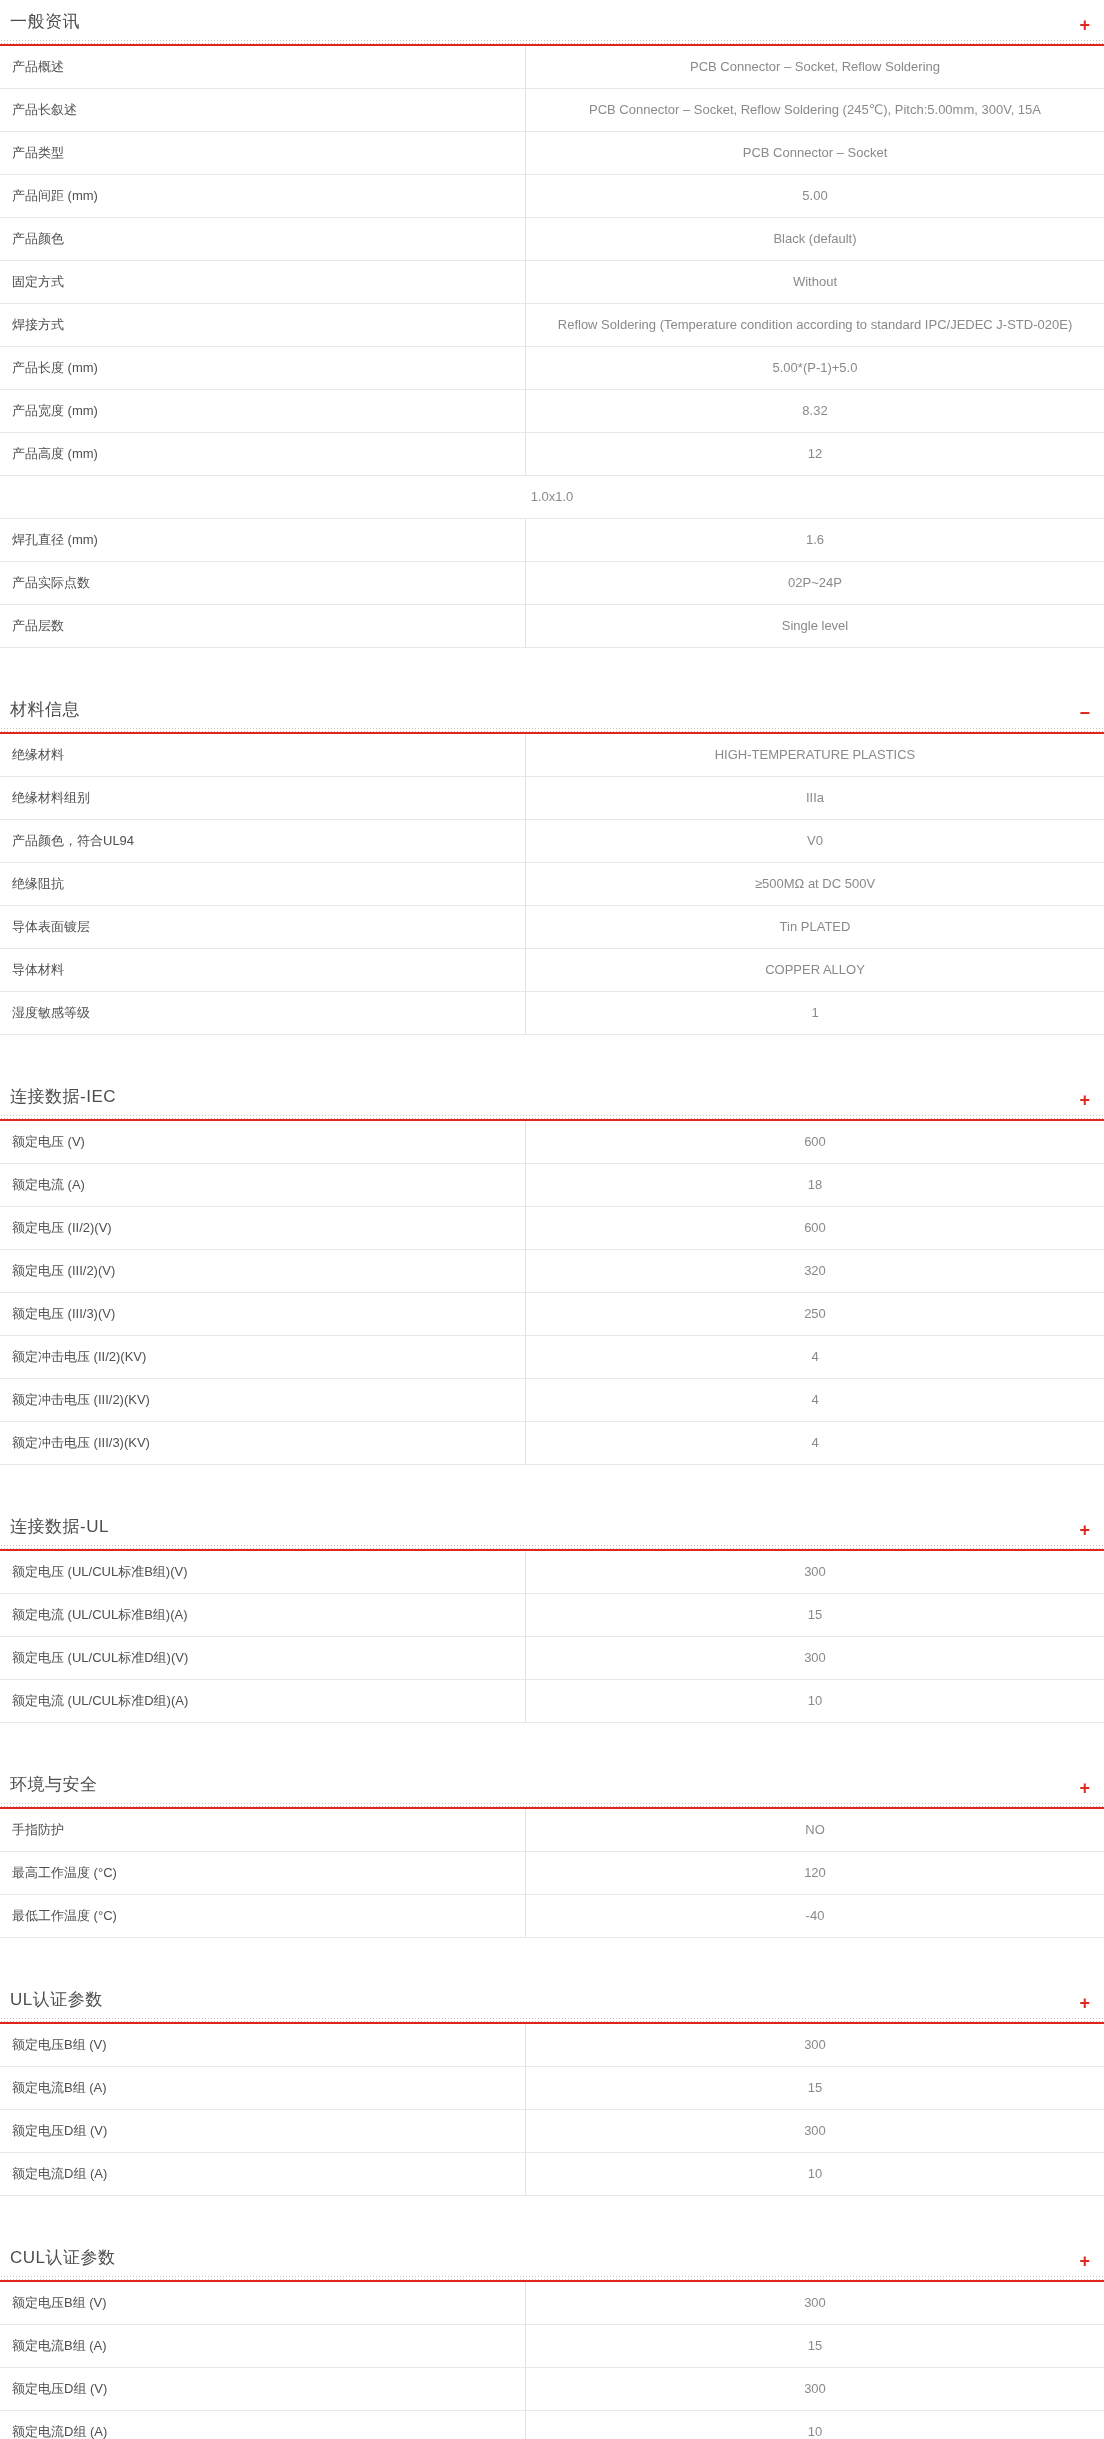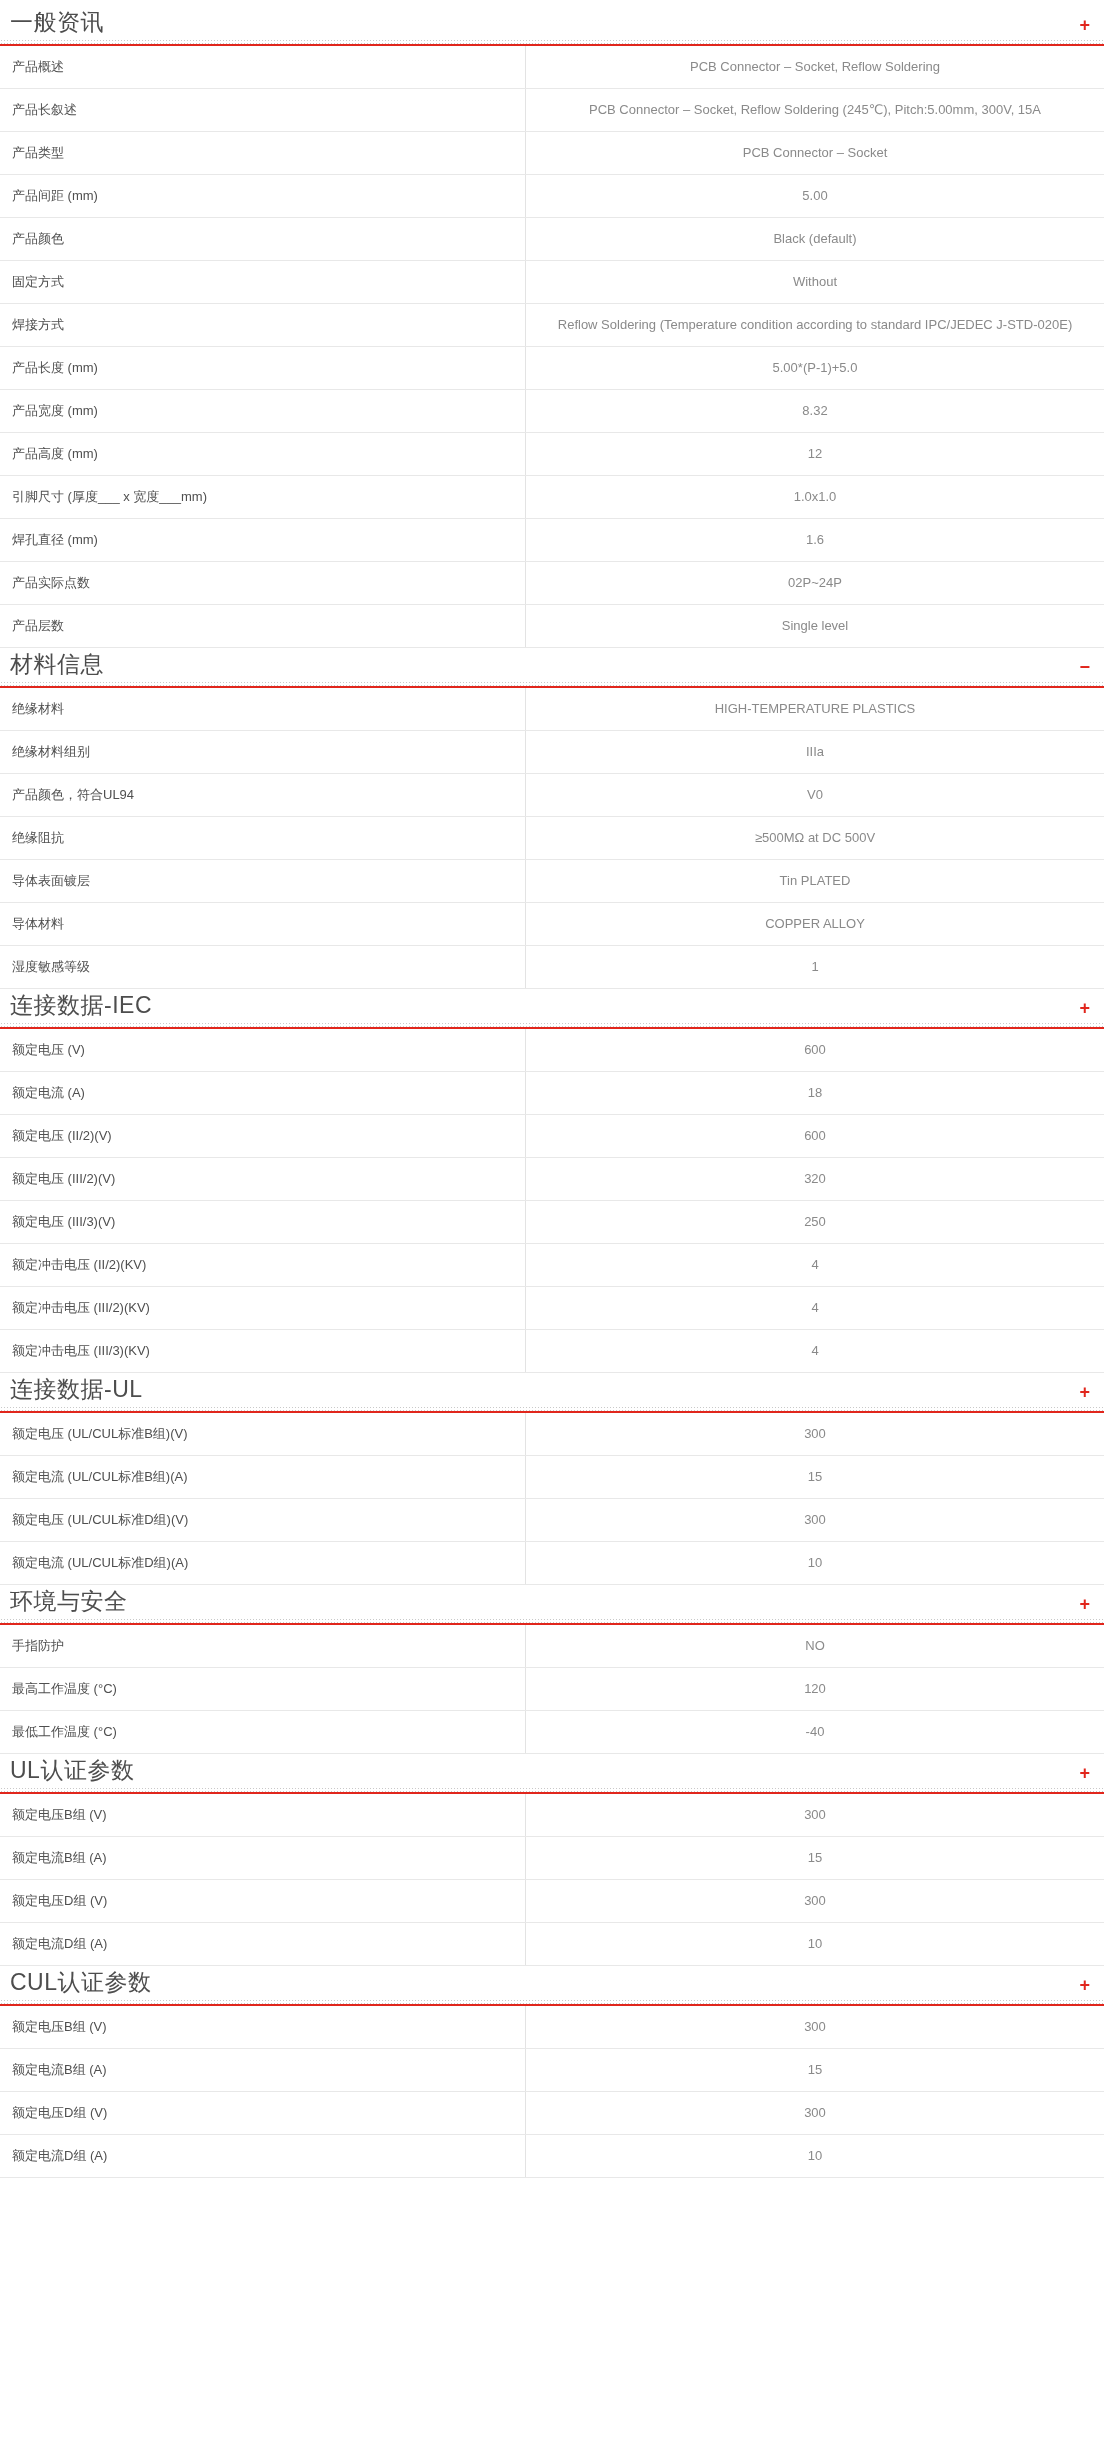--- a/index.html
+++ b/index.html
@@ -6,31 +6,31 @@
   html, body { background: #ffffff; }
   body {
     width: 1104px;
     height: 2439px;
     overflow: hidden;
     font-family: "Liberation Sans", "DejaVu Sans", sans-serif;
     position: relative;
   }
   .page { width: 1104px; }
 
-  .spec-section { }
+  .spec-section { margin-top: 46px; }
   .spec-section:first-of-type { margin-top: 0; padding-top: 6px; }
 
   .sec-head {
     display: flex;
     align-items: flex-end;
     justify-content: space-between;
     padding: 4px 14px 4px 10px;
   }
   .sec-title {
-    font-size: 23px;
+    font-size: 17px;
     font-weight: 400;
     color: #4d4d4d;
     letter-spacing: 0.5px;
     line-height: 24px;
   }
   .sec-toggle {
     color: var(--accent);
     font-size: 18px;
     font-weight: 700;
     line-height: 18px;
@@ -138,21 +138,20 @@
     <div class="cell label">产品宽度 (mm)</div>
     <div class="cell value">8.32</div>
   </div>
 
   <div class="spec-row">
     <div class="cell label">产品高度 (mm)</div>
     <div class="cell value">12</div>
   </div>
 
   <div class="spec-row">
-    <div class="cell label">引脚尺寸 (厚度___ x 宽度___mm)</div>
     <div class="cell value">1.0x1.0</div>
   </div>
 
   <div class="spec-row">
     <div class="cell label">焊孔直径 (mm)</div>
     <div class="cell value">1.6</div>
   </div>
 
   <div class="spec-row">
     <div class="cell label">产品实际点数</div>

